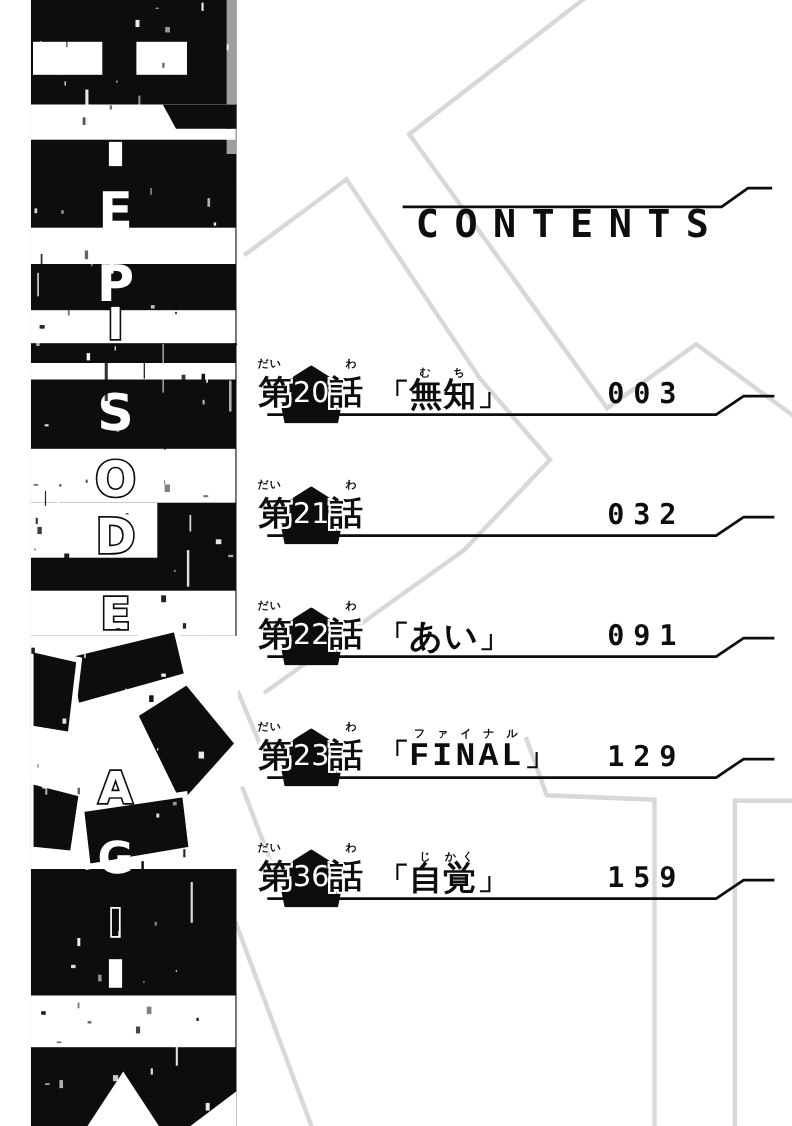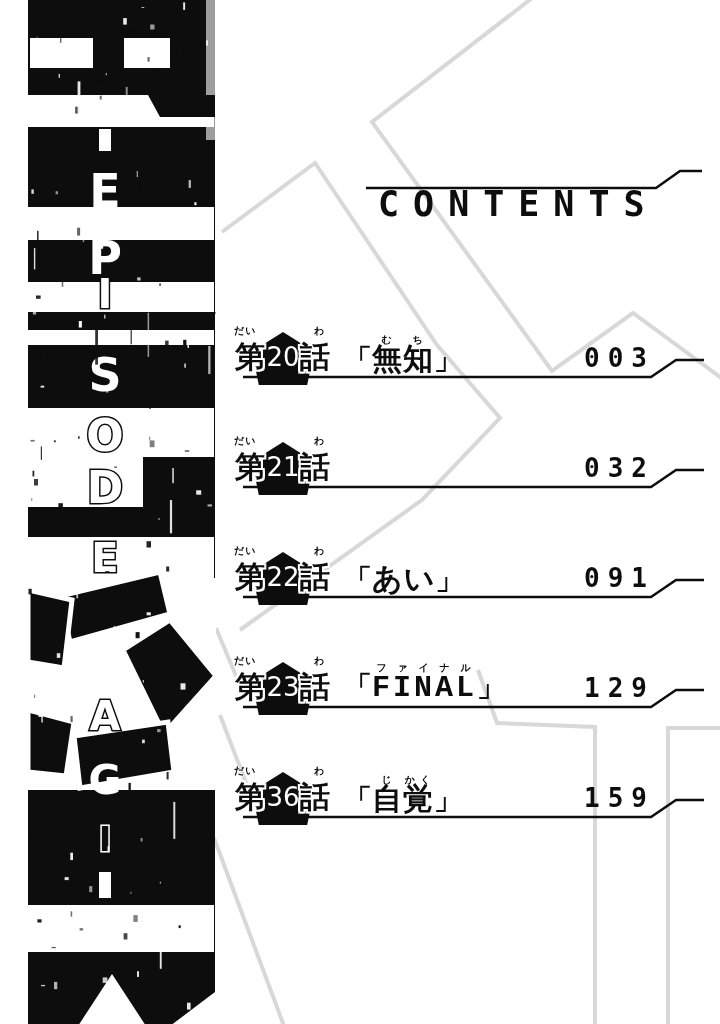--- a/index.html
+++ b/index.html
@@ -59,21 +59,21 @@
   .row-title ruby{ruby-position:over;}
   .row-title rt{
     font-size:10px; font-weight:bold; letter-spacing:2px; color:#0d0d0d;
     transform:translateY(-1px);
   }
   .bracket{font-size:28px; font-weight:bold;}
   .title-core{letter-spacing:1px;margin-top:48px;}
   .title-core.latin{font-family:Liberation Mono, monospace; letter-spacing:3px;}
 
   .page-num{
-    position:absolute; left:520px; top:16px; width:135px; text-align:right;
+    position:absolute; left:520px; top:16px; width:135px; text-align:center;
     font-family:"DejaVu Sans Mono","Liberation Mono",monospace;
     font-weight:bold; font-size:26px; letter-spacing:8px; color:#0d0d0d;
     white-space:nowrap;
   }
 
   
   .bl{font-family:"DejaVu Sans",sans-serif; font-weight:bold;}
   .bl-white{fill:#ffffff;}
   .bl-outline{fill:#ffffff; stroke:#0d0d0d; stroke-width:3; paint-order:stroke;}
   .bl-inverse{fill:#0d0d0d; stroke:#ffffff; stroke-width:3; paint-order:stroke;}

